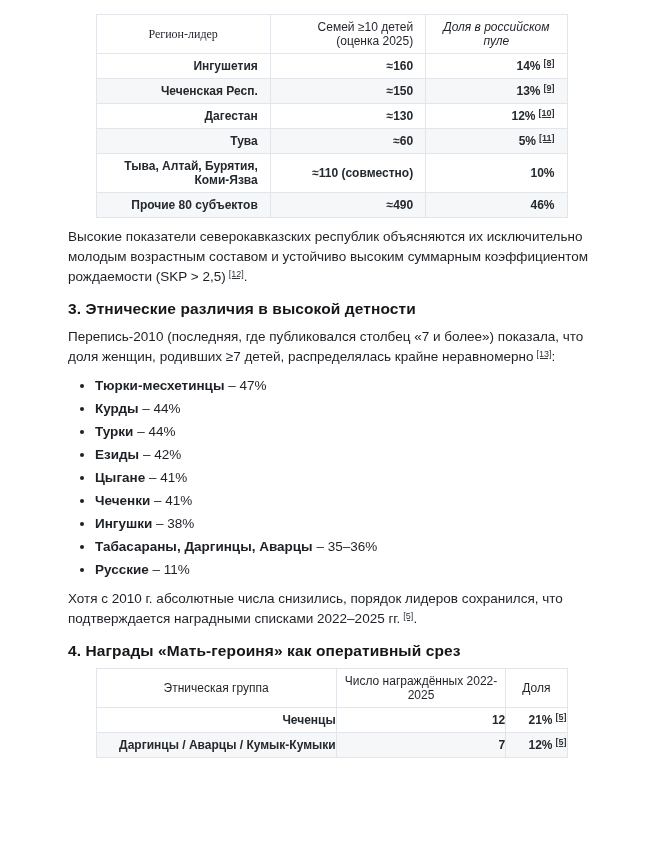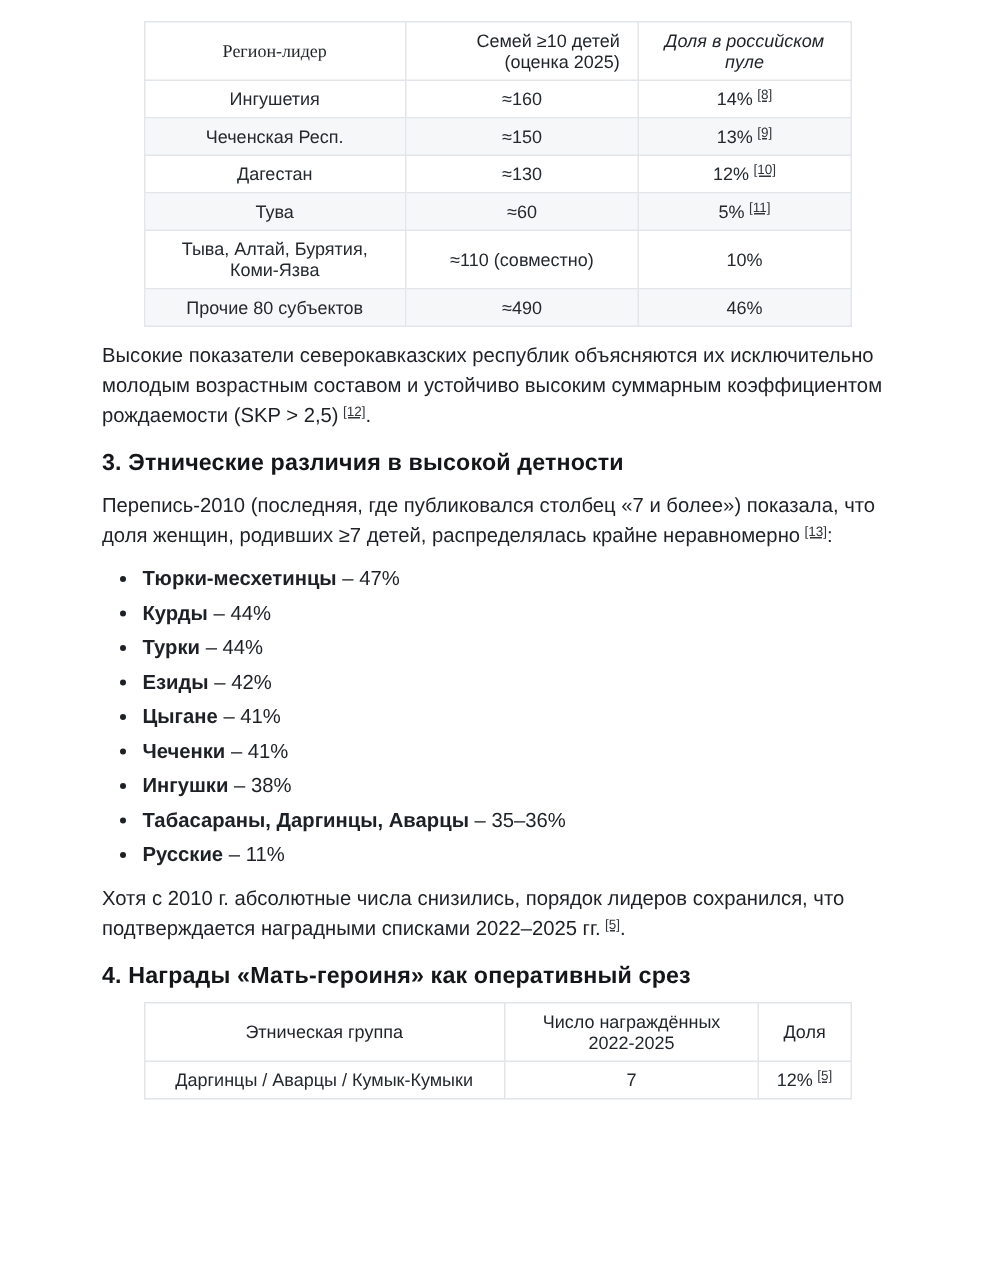--- a/index.html
+++ b/index.html
@@ -15,32 +15,32 @@
     margin: 12px 0 8px; color: #141619; letter-spacing: .1px;
   }
   h2.first { margin-top: 14px; }
   p { font-size: 13.5px; line-height: 20px; margin: 9px 0; }
   table.tbl {
     width: 472px; margin: 6px auto 2px; border-collapse: collapse;
     table-layout: fixed; font-size: 12px; color: #24292e;
   }
   .tbl th, .tbl td {
     border: 1px solid #e2e5e9; padding: 5px 12px;
-    text-align: center; line-height: 14px; overflow: hidden;
+    text-align: right; line-height: 14px; overflow: hidden; font-weight: bold;
   }
   .tbl th { text-align: center; font-weight: 400; color: #1f2328; }
   .tbl tbody tr:nth-child(even) { background: #f6f7f8; }
   .tbl td:last-child { white-space: nowrap; }
   .t1 th:nth-child(1) { width: 37%; font-family: Liberation Serif, serif; }
   .t1 th:nth-child(2) { width: 33%; text-align: right; }
   .t1 th:nth-child(3) { width: 30%; font-style: italic; }
   .t2 th:nth-child(1) { width: 51%; }
   .t2 th:nth-child(2) { width: 36%; }
   .t2 th:nth-child(3) { width: 13%; }
-  .t2 th, .t2 td { padding: 5px 10px; }
+  .t2 th, .t2 td { padding: 5px 0; }
   ul.share-list { margin: 9px 0; padding-left: 27px; font-size: 13.5px; }
   ul.share-list li { line-height: 20px; margin-bottom: 3px; }
   .b { font-weight: 700; }
   sup.cite {
     font-size: 9px; line-height: 0; color: #30353a;
     text-decoration: underline; text-underline-offset: 1px;
     margin-left: 3px; position: relative; top: -4px;
     vertical-align: baseline; cursor: pointer;
   }
 </style>
@@ -118,20 +118,25 @@
   <table class="tbl t2">
     <thead>
         <tr>
           <th>Этническая группа</th>
           <th>Число награждённых 2022-2025</th>
           <th>Доля</th>
         </tr>
       </thead>
     <tbody>
         <tr>
+          <td><span>Чеченцы</span></td>
+          <td><span>12</span></td>
+          <td><span>21%</span><sup class="cite">[5]</sup></td>
+        </tr>
+        <tr>
           <td><span>Даргинцы / Аварцы / Кумык-Кумыки</span></td>
           <td><span>7</span></td>
           <td><span>12%</span><sup class="cite">[5]</sup></td>
         </tr>
       </tbody>
   </table>
 
 </div>
 
 </body></html>

